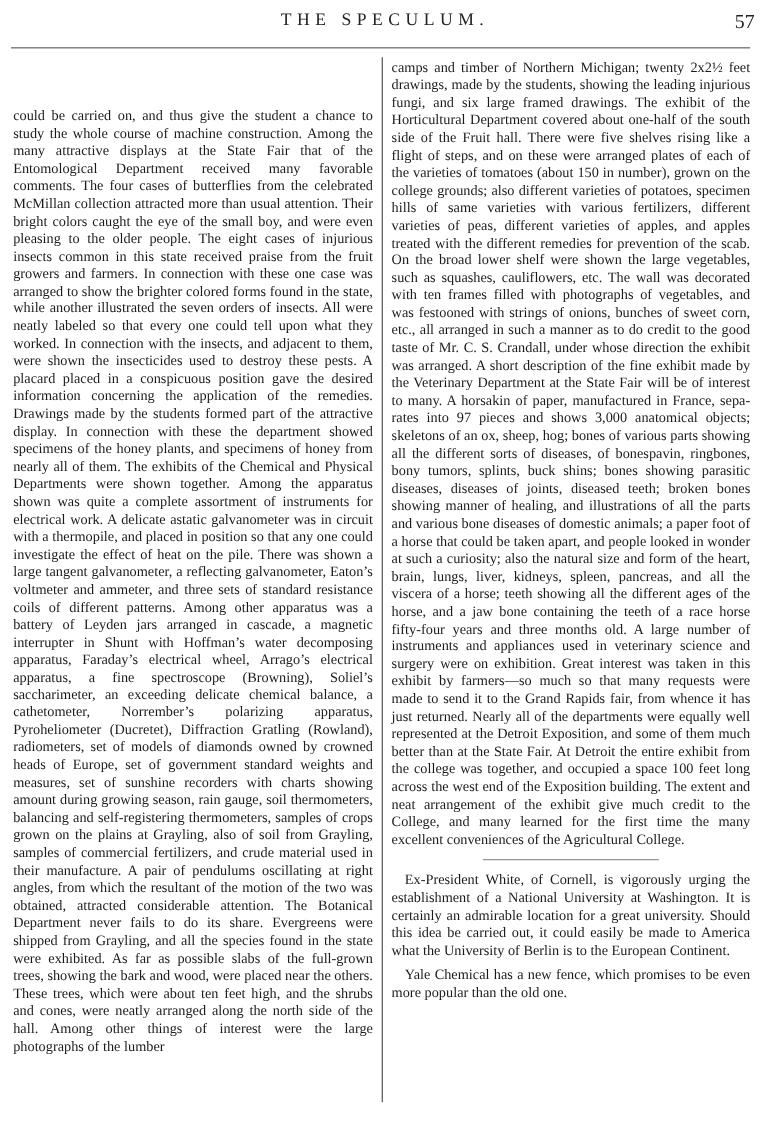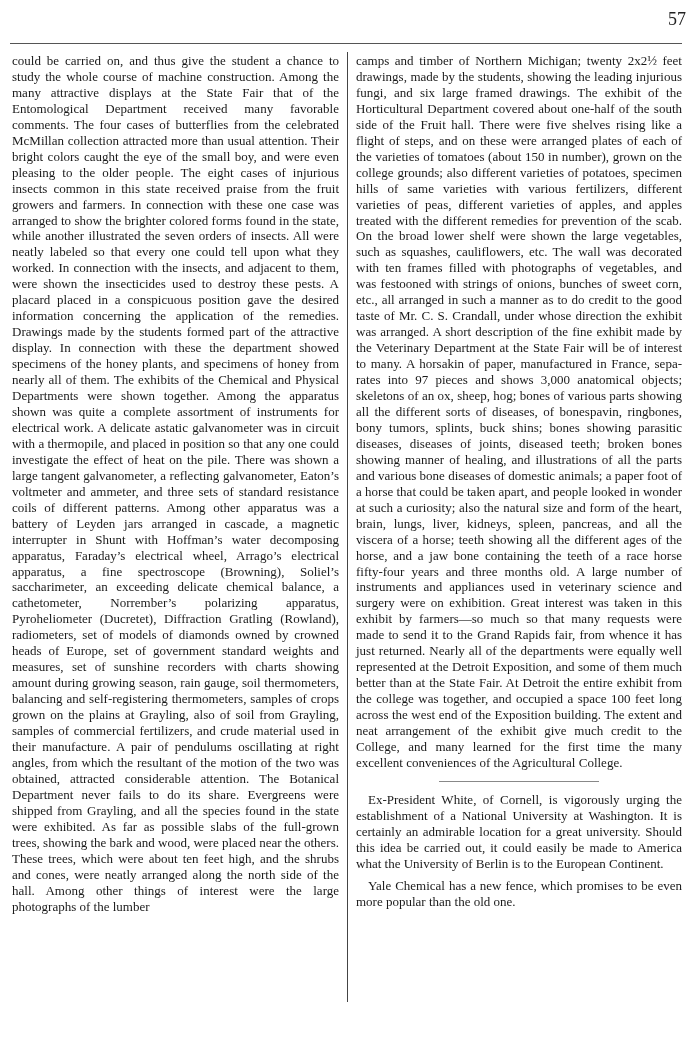--- a/index.html
+++ b/index.html
@@ -18,36 +18,37 @@
   .page-number {
     position: absolute; right: 14px; top: 9px; font-size: 18px; color: #222; text-align: right;
   }
   .header-rule {
     position: absolute; left: 10px; right: 18px; top: 43px; height: 1px; background: #555;
   }
   .column {
     position: absolute; top: 53px; font-size: 13px; line-height: 15.95px;
     text-align: justify; hyphens: manual;
   }
-  .col-left { left: 12px; width: 327px; }
+  .col-left { left: 12px; width: 327px; margin-top: 44px; }
   .col-right { left: 356px; width: 326px; }
   .col-divider {
     position: absolute; left: 347px; top: 52px; width: 1px; height: 950px; background: #444;
   }
   .column p { margin: 0; }
   .column p.indent { text-indent: 12px; }
   .section-rule {
     width: 160px; height: 1px; background: #888; margin: 10px auto 10px auto;
   }
   .gap { height: 6px; }
 </style>
 </head>
 <body>
 
 <div class="header">
+  <div class="header-title">THE SPECULUM.</div>
   <div class="page-number">57</div>
   <div class="header-rule"></div>
 </div>
 
 <div class="column col-left">
   <p>could be carried on, and thus give the student a chance to study the whole course of machine con­struction. Among the many attractive displays at the State Fair that of the Entomological Department re­ceived many favorable comments. The four cases of butterflies from the celebrated McMillan collection attracted more than usual attention. Their bright colors caught the eye of the small boy, and were even pleasing to the older people. The eight cases of injurious insects common in this state received praise from the fruit growers and farmers. In connection with these one case was arranged to show the brighter colored forms found in the state, while another illus­trated the seven orders of insects. All were neatly labeled so that every one could tell upon what they worked. In connection with the insects, and adjacent to them, were shown the insecticides used to destroy these pests. A placard placed in a conspicuous posi­tion gave the desired information concerning the appli­cation of the remedies. Drawings made by the students formed part of the attractive display. In connection with these the department showed speci­mens of the honey plants, and specimens of honey from nearly all of them. The exhibits of the Chemical and Physical Departments were shown together. Among the apparatus shown was quite a complete as­sortment of instruments for electrical work. A deli­cate astatic galvanometer was in circuit with a thermo­pile, and placed in position so that any one could investigate the effect of heat on the pile. There was shown a large tangent galvanometer, a reflecting gal­vanometer, Eaton’s voltmeter and ammeter, and three sets of standard resistance coils of different patterns. Among other apparatus was a battery of Leyden jars arranged in cascade, a magnetic interrupter in Shunt with Hoffman’s water decomposing apparatus, Fara­day’s electrical wheel, Arrago’s electrical apparatus, a fine spectroscope (Browning), Soliel’s saccharimeter, an exceeding delicate chemical balance, a cathetometer, Norrember’s polarizing apparatus, Pyroheliometer (Ducretet), Diffraction Gratling (Rowland), radiome­ters, set of models of diamonds owned by crowned heads of Europe, set of government standard weights and measures, set of sunshine recorders with charts showing amount during growing season, rain gauge, soil thermometers, balancing and self-registering ther­mometers, samples of crops grown on the plains at Grayling, also of soil from Grayling, samples of com­mercial fertilizers, and crude material used in their manufacture. A pair of pendulums oscillating at right angles, from which the resultant of the motion of the two was obtained, attracted considerable atten­tion. The Botanical Department never fails to do its share. Evergreens were shipped from Grayling, and all the species found in the state were exhibited. As far as possible slabs of the full-grown trees, showing the bark and wood, were placed near the others. These trees, which were about ten feet high, and the shrubs and cones, were neatly arranged along the north side of the hall. Among other things of interest were the large photographs of the lumber</p>
 </div>
 
 <div class="col-divider"></div>
 

